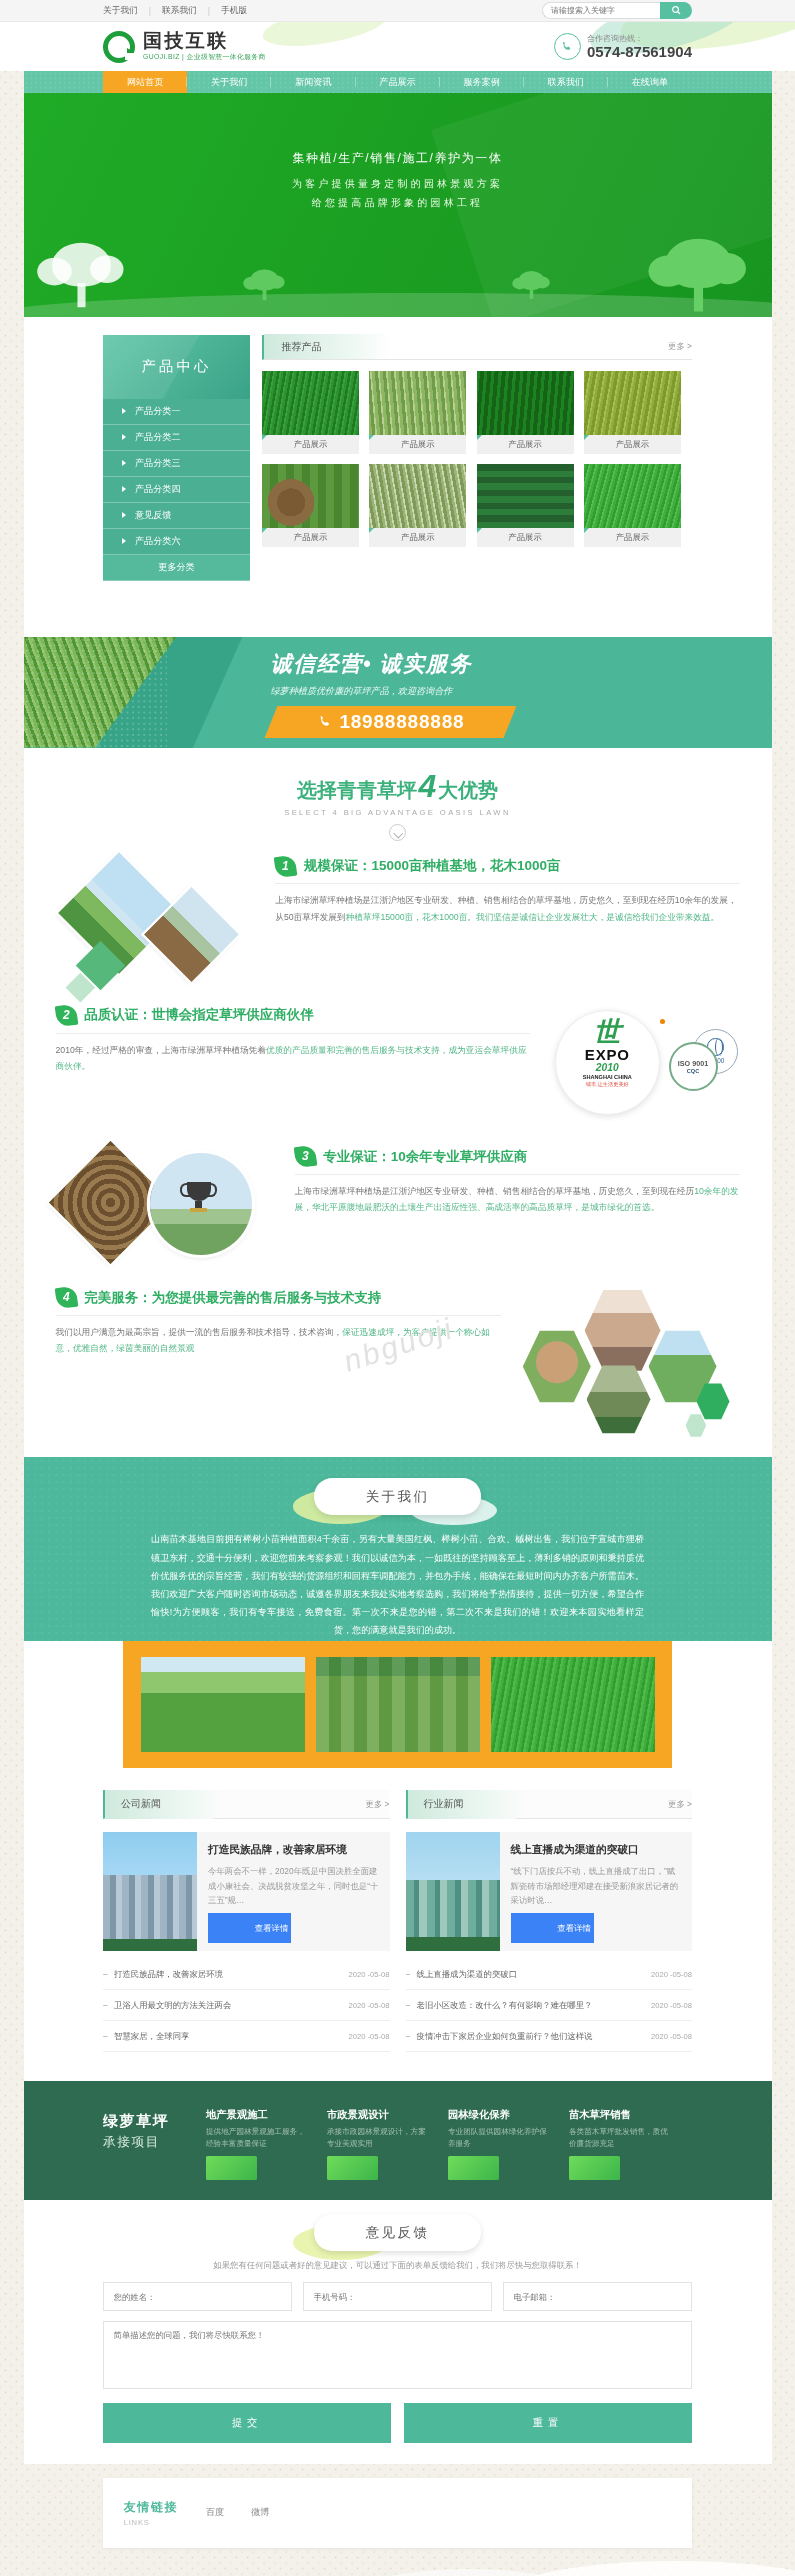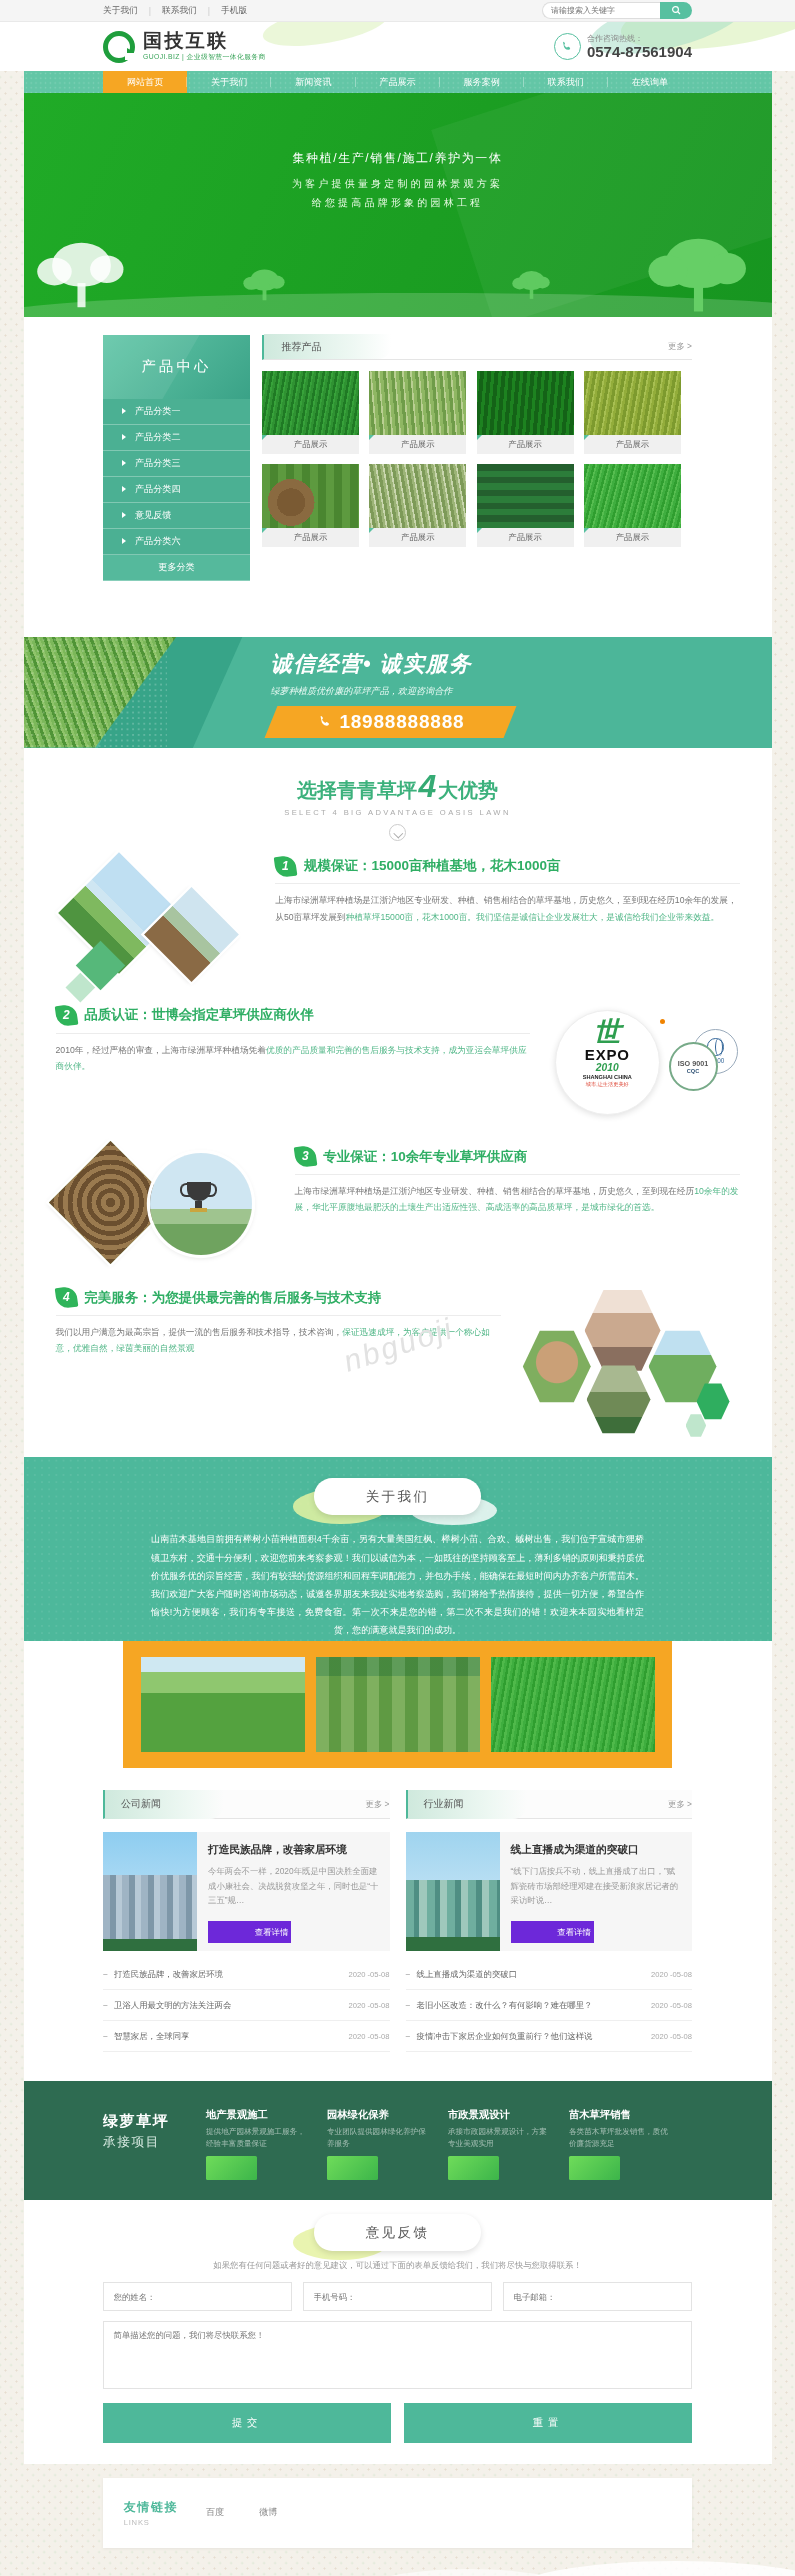--- a/index.html
+++ b/index.html
@@ -198,21 +198,21 @@
     background:linear-gradient(90deg,#cfe9dd 0%,#eef8f3 70%,#fcfcfc 100%);border-radius:0 0 14.3px 0;cursor:pointer;}
   .feat{display:flex;margin-top:12.7px;background:#f6f6f6;cursor:pointer;}
   .feat-img{width:94px;height:119px;flex:none;}
   .city1{background:linear-gradient(0deg,#2f6f3f 0 10%,transparent 10%),repeating-linear-gradient(90deg,#9fb4c4 0 7.2px,#7e97a8 7.2px 12.7px,#b7c9d6 12.7px 19px),linear-gradient(180deg,#8ecdf0,#cde9f9);
     background-size:100% 100%,100% 64%,100% 100%;background-position:bottom,bottom,top;background-repeat:no-repeat;}
   .city2{background:linear-gradient(0deg,#2f6f3f 0 12%,transparent 12%),repeating-linear-gradient(90deg,#6fae9f 0 8px,#4f8e83 8px 13.5px,#9fc8bc 13.5px 20.7px),linear-gradient(180deg,#9fd4ef,#d8ecf8);
     background-size:100% 100%,100% 60%,100% 100%;background-position:bottom,bottom,top;background-repeat:no-repeat;}
   .feat-body{padding:11px 11px 8px;display:flex;flex-direction:column;}
   .feat-title{font-size:10.7px;color:#333;font-weight:bold;}
   .feat-ex{font-size:8.4px;color:#999;line-height:1.7;margin-top:7.2px;}
-  .feat-btn{margin-top:auto;width:83px;height:22px;background:#6d28d9;color:#fff;font-size:8.4px;border:none;cursor:pointer;padding-left:44px;}
+  .feat-btn{margin-top:auto;width:83px;height:30px;background:#3b82f6;color:#fff;font-size:8.4px;border:none;cursor:pointer;padding-left:44px;}
   .nlist{margin-top:8px;}
   .nrow{height:31px;border-bottom:0.8px solid #efefef;display:flex;align-items:center;font-size:8.4px;color:#666;cursor:pointer;}
   .nrow .dash{color:#bbb;margin-right:6.4px;font-weight:bold;}
   .nrow .dt{margin-left:auto;color:#aaa;font-size:7.6px;}
 
   
   .projects{background:#2e6b51;height:119px;display:flex;align-items:center;}
   .projects .inner{display:flex;align-items:flex-start;}
   .pj-brand{width:103px;color:#fff;padding-top:11px;}
   .pj-brand .b1{font-size:15px;font-weight:bold;letter-spacing:1.6px;}
@@ -231,21 +231,21 @@
   .fb-form textarea{width:100%;height:68px;border:0.8px solid #e3e3e3;background:#fff;margin-top:9.5px;padding:8px 9.5px;
     font-size:8.4px;color:#666;font-family:inherit;resize:none;outline:none;}
   .fb-btns{display:flex;gap:12.7px;margin-top:11px;}
   .fb-btns button{flex:1;height:40px;border:none;background:#4eb89a;color:#fff;font-size:10.3px;letter-spacing:4.8px;cursor:pointer;}
 
   
   .linkscard{width:589px;margin:14.3px auto 0;background:#fff;height:70px;display:flex;align-items:center;box-shadow:0 0.8px 3.2px rgba(0,0,0,.06);}
   .lk-head{width:103px;padding-left:20.7px;}
   .lk-head .t{font-size:12px;font-weight:bold;color:#4eb89a;letter-spacing:1.6px;}
   .lk-head .s{font-size:7.6px;color:#bbb;letter-spacing:0.8px;margin-top:1.6px;}
-  .lk-items{display:flex;gap:35px;font-size:9.1px;color:#888;}
+  .lk-items{display:flex;gap:27px;font-size:9.1px;color:#888;}
   .lk-items span{cursor:pointer;}
   .prefooter{height:35px;position:relative;overflow:hidden;}
   .prefooter .e1{position:absolute;right:-48px;top:12.7px;width:334px;height:64px;background:rgba(255,255,255,.85);border-radius:50%;}
   .prefooter .e2{position:absolute;right:207px;top:20.7px;width:239px;height:56px;background:rgba(255,255,255,.6);border-radius:50%;}
 </style>
 </head>
 <body>
 
 <div class="topbar">
   <div class="inner">
@@ -587,27 +587,27 @@
     <div class="pj-brand">
       <div class="b1">绿萝草坪</div>
       <div class="b2">承接项目</div>
     </div>
     <div class="pj-col">
       <div class="t">地产景观施工</div>
       <div class="d">提供地产园林景观施工服务，经验丰富质量保证</div>
       <div class="pj-thumb"></div>
     </div>
     <div class="pj-col">
+      <div class="t">市政景观设计</div>
+      <div class="d">承接市政园林景观设计，方案专业美观实用</div>
+      <div class="pj-thumb"></div>
+    </div>
+    <div class="pj-col">
       <div class="t">园林绿化保养</div>
       <div class="d">专业团队提供园林绿化养护保养服务</div>
-      <div class="pj-thumb"></div>
-    </div>
-    <div class="pj-col">
-      <div class="t">市政景观设计</div>
-      <div class="d">承接市政园林景观设计，方案专业美观实用</div>
       <div class="pj-thumb"></div>
     </div>
     <div class="pj-col">
       <div class="t">苗木草坪销售</div>
       <div class="d">各类苗木草坪批发销售，质优价廉货源充足</div>
       <div class="pj-thumb"></div>
     </div>
   </div>
 </div>
 

